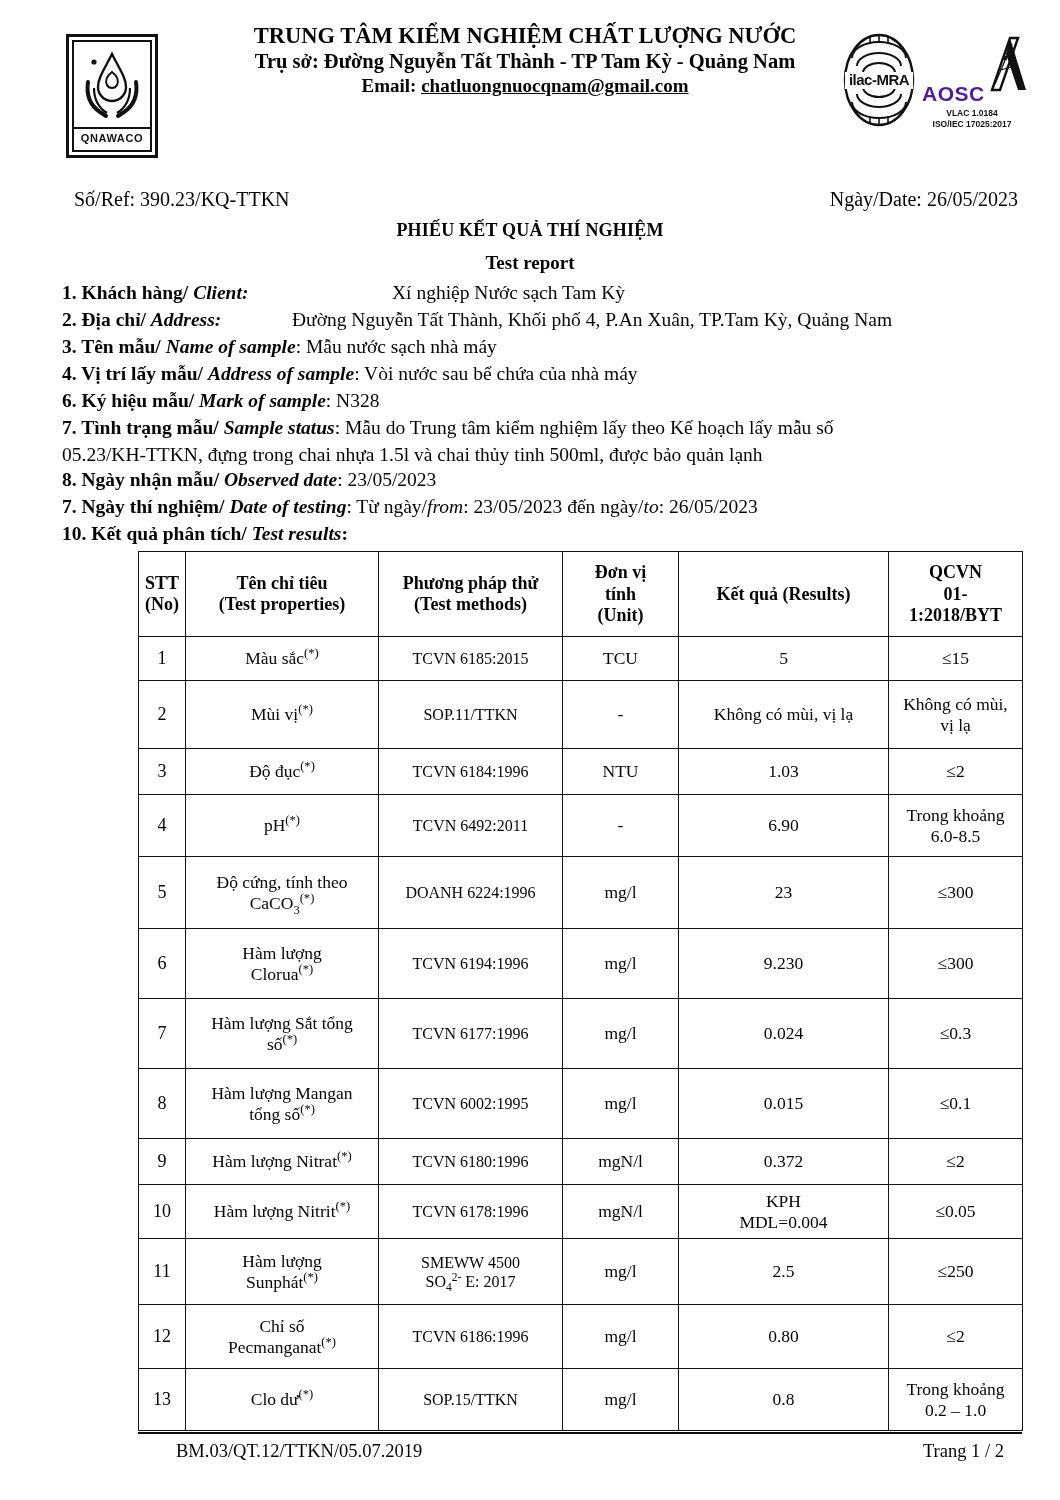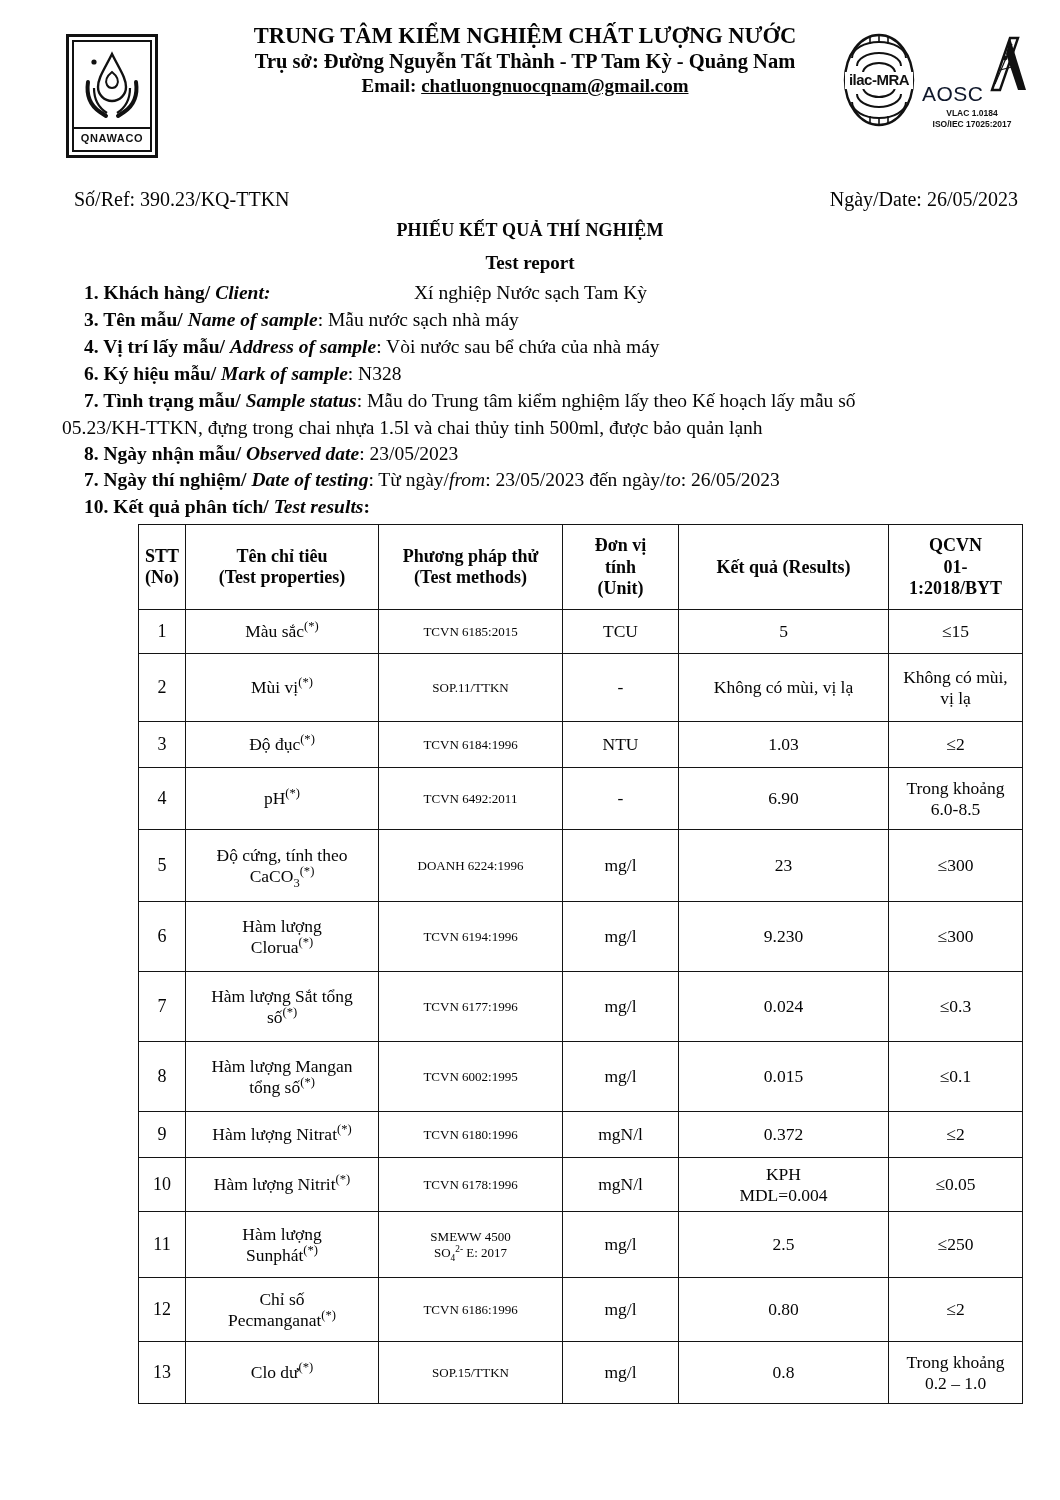--- a/index.html
+++ b/index.html
@@ -113,24 +113,24 @@
   .aosc {
     position: absolute;
     right: 0; top: 4px;
     width: 100px; height: 104px;
   }
   .aosc .aosc-word {
     position: absolute;
     left: 0; top: 48px;
     width: 100px;
     font-family: "Liberation Sans", sans-serif;
-    font-weight: normal;
+    font-weight: bold;
     font-size: 21px;
     letter-spacing: .5px;
-    color: #0f172a;
+    color: #4c1d95;
   }
   .aosc .vlac {
     position: absolute;
     left: 0; top: 74px;
     width: 100px;
     text-align: center;
     font-family: "Liberation Sans", sans-serif;
     font-weight: bold;
     font-size: 8.5px;
     line-height: 11px;
@@ -166,21 +166,20 @@
   
   .fields {
     margin: 6px 40px 0 62px;
     font-size: 19.5px;
     line-height: 1.33;
   }
   .field {
     position: relative;
     white-space: nowrap;
     margin-bottom: 1px;
-    margin-left: 22px;
   }
   .field .lab {
     font-weight: bold;
   }
   .field .lab em {
     font-style: italic;
     font-weight: bold;
   }
   .field .val {
     font-weight: normal;
@@ -225,21 +224,21 @@
   }
   col.c-stt    { width: 47px; }
   col.c-name   { width: 193px; }
   col.c-method { width: 184px; }
   col.c-unit   { width: 116px; }
   col.c-result { width: 210px; }
   col.c-qcvn   { width: 134px; }
 
   td.stt   { font-size: 18px; }
   td.name  { font-size: 17.5px; }
-  td.method{ font-size: 13px; }
+  td.method{ font-size: 16px; }
   td.unit  { font-size: 17.5px; font-family: Liberation Serif, serif; }
   td.result{ font-size: 17.5px; }
   td.qcvn  { font-size: 17.5px; }
 
   sup { font-size: .72em; vertical-align: super; line-height: 0; }
   sub { font-size: .72em; vertical-align: sub; line-height: 0; }
 
   
   .footer {
     position: absolute;
@@ -343,20 +342,23 @@
     <div class="vi">PHIẾU KẾT QUẢ THÍ NGHIỆM</div>
     <div class="en">Test report</div>
   </div>
 
   <div class="fields">
 
     <div class="field client">
       <span class="lab"><span>1. Khách hàng/ </span><em>Client:</em></span><span class="val">Xí nghiệp Nước sạch Tam Kỳ</span>
     </div>
 
+    <div class="field address">
+      <span class="lab"><span>2. Địa chỉ/ </span><em>Address:</em></span><span class="val">Đường Nguyễn Tất Thành, Khối phố 4, P.An Xuân, TP.Tam Kỳ, Quảng Nam</span>
+    </div>
 
     <div class="field indent-1">
       <span class="lab"><span>3. Tên mẫu/ </span><em>Name of sample</em></span><span class="val">: Mẫu nước sạch nhà máy</span>
     </div>
 
     <div class="field indent-1">
       <span class="lab"><span>4. Vị trí lấy mẫu/ </span><em>Address of sample</em></span><span class="val">: Vòi nước sau bể chứa của nhà máy</span>
     </div>
 
 
@@ -638,14 +640,19 @@
             </td>
             <td class="qcvn">
               <div>Trong khoảng</div>
               <div>0.2 – 1.0</div>
             </td>
           </tr>
         </tbody>
     </table>
   </div>
 
+  <div class="footer">
+    <div class="rule"></div>
+    <div class="fl">BM.03/QT.12/TTKN/05.07.2019</div>
+    <div class="fr">Trang 1 / 2</div>
+  </div>
 
 </div>
 
 </body></html>

